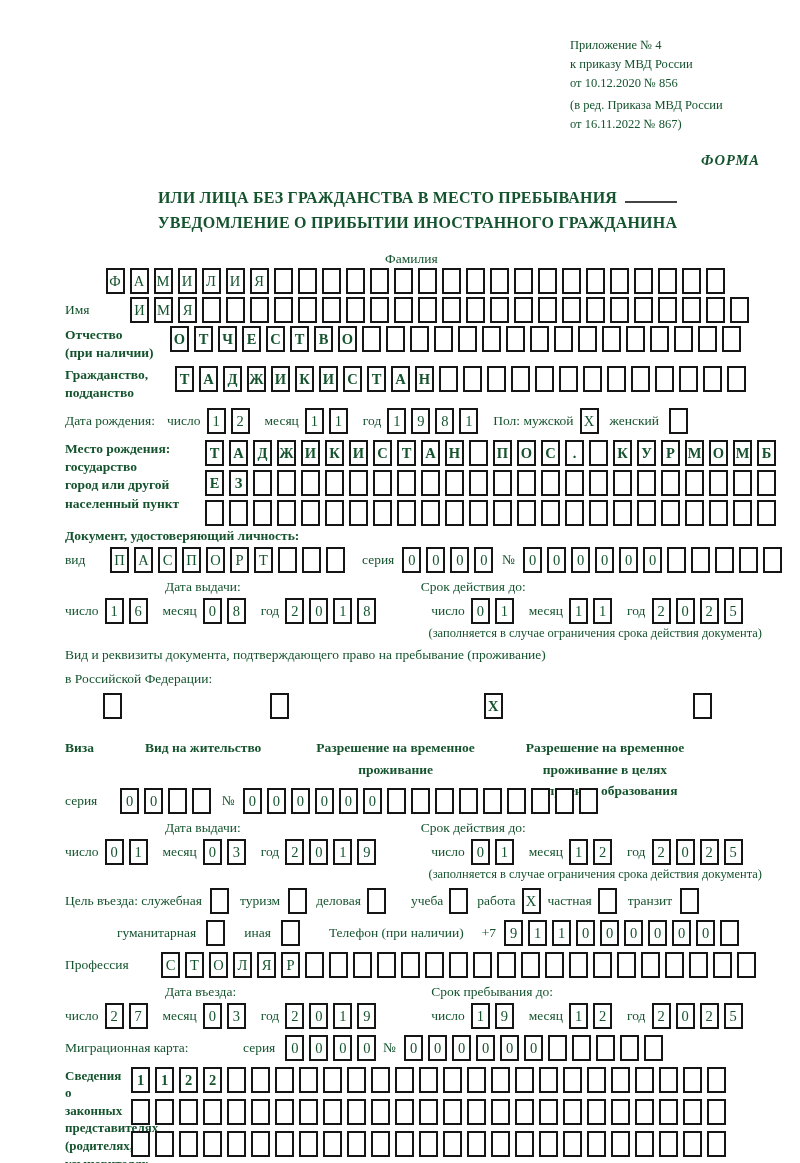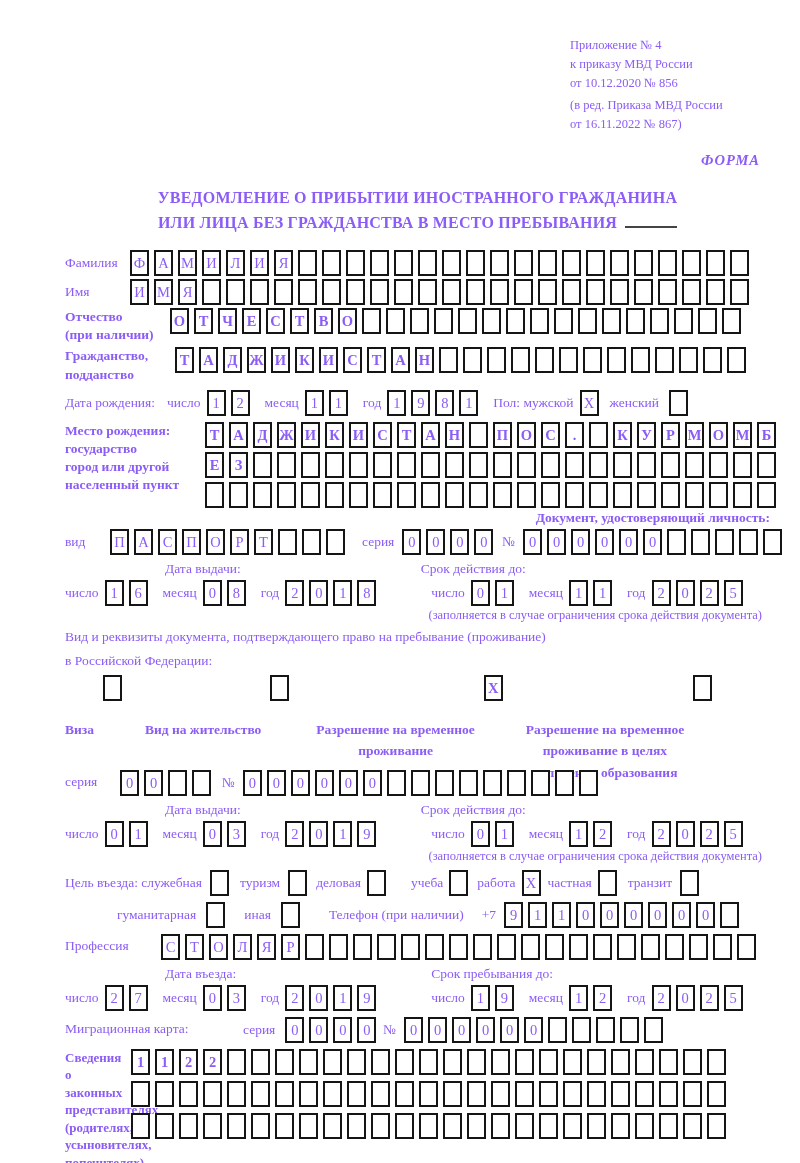--- a/index.html
+++ b/index.html
@@ -1,20 +1,20 @@
 <!DOCTYPE html>
 <html><head>
 <meta charset="utf-8">
 <style>
   html,body{margin:0;padding:0;background:#ffffff;}
   .page{
     position:relative;
     width:800px;height:1163px;
     margin:0 auto;
-    background:#fff;color:#8b5cf6;
+    background:#fff;color:#14532d;
     font-family:"Liberation Serif","DejaVu Serif",serif;
     font-size:13.5px;
     box-sizing:border-box;
     padding:36px 30px 0 65px;
     overflow:hidden;
   }
   .hdr{margin-left:auto;width:200px;font-size:12.5px;line-height:1.5;}
   .hdr .gap{height:4px;}
   .form-label{text-align:right;padding-right:10px;margin-top:18px;font-weight:bold;font-size:14.5px;letter-spacing:1px;font-style:italic;}
   .title{margin-top:16px;text-align:center;font-weight:bold;font-size:16px;line-height:1.6;letter-spacing:.2px;}
@@ -32,43 +32,43 @@
     background:#fff;
   }
   .stack{display:flex;flex-direction:column;row-gap:4px;}
   .dg{display:inline-flex;align-items:center;}
   .dg .dlab{margin-right:6px;}
   .dg .cells{margin-right:10px;}
   .caps{display:flex;margin-top:6px;}
   .note{font-size:12.5px;text-align:right;padding-right:8px;margin-top:2px;}
   .opt{display:inline-flex;align-items:flex-start;column-gap:9px;}
   .optlbl{text-align:center;line-height:1.6;margin-top:44px;}
-  .center{text-align:right;}
+  .center{text-align:left;}
   .bold{font-weight:bold;}
-  .mt6{margin-top:6px;} .mt14{margin-top:14px;}
+  .mt6{margin-top:6px;} .mt14{margin-top:14px;flex-direction:column;}
 </style>
 </head>
 <body>
 
 <div class="page">
 
   <div class="hdr">
     <div>Приложение № 4</div>
     <div>к приказу МВД России</div>
     <div>от 10.12.2020 № 856</div>
     <div class="gap"></div>
     <div>(в ред. Приказа МВД России</div>
     <div>от 16.11.2022 № 867)</div>
   </div>
 
   <div class="form-label">ФОРМА</div>
 
   <div class="title">
+    <div><span>ИЛИ ЛИЦА БЕЗ ГРАЖДАНСТВА В МЕСТО ПРЕБЫВАНИЯ</span><span class="blank"></span></div>
     <div>УВЕДОМЛЕНИЕ О ПРИБЫТИИ ИНОСТРАННОГО ГРАЖДАНИНА</div>
-    <div><span>ИЛИ ЛИЦА БЕЗ ГРАЖДАНСТВА В МЕСТО ПРЕБЫВАНИЯ</span><span class="blank"></span></div>
   </div>
 
 
   <div class="frow mt14">
     <span class="lab" style="width:65px">Фамилия</span>
     <span class="cells">
         <span class="cell">Ф</span>
         <span class="cell">А</span>
         <span class="cell">М</span>
         <span class="cell">И</span>

